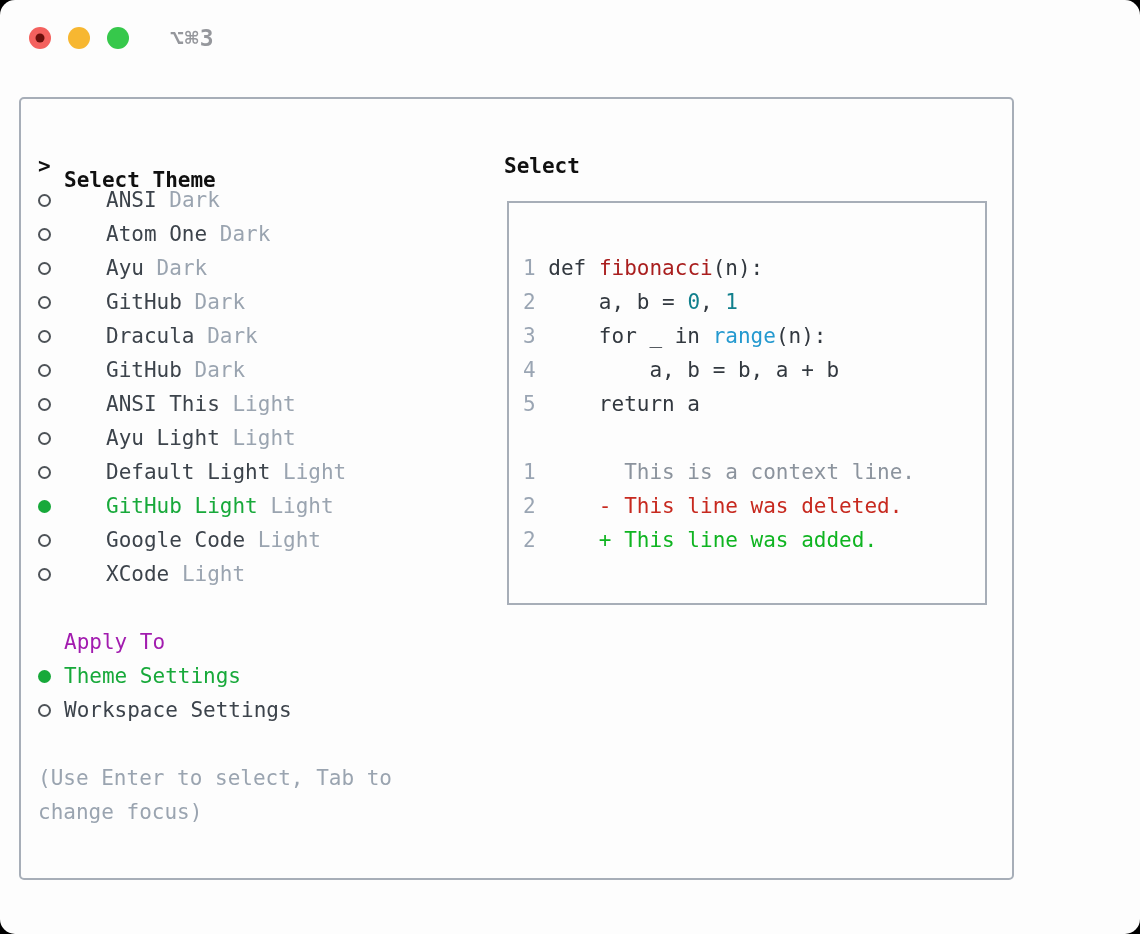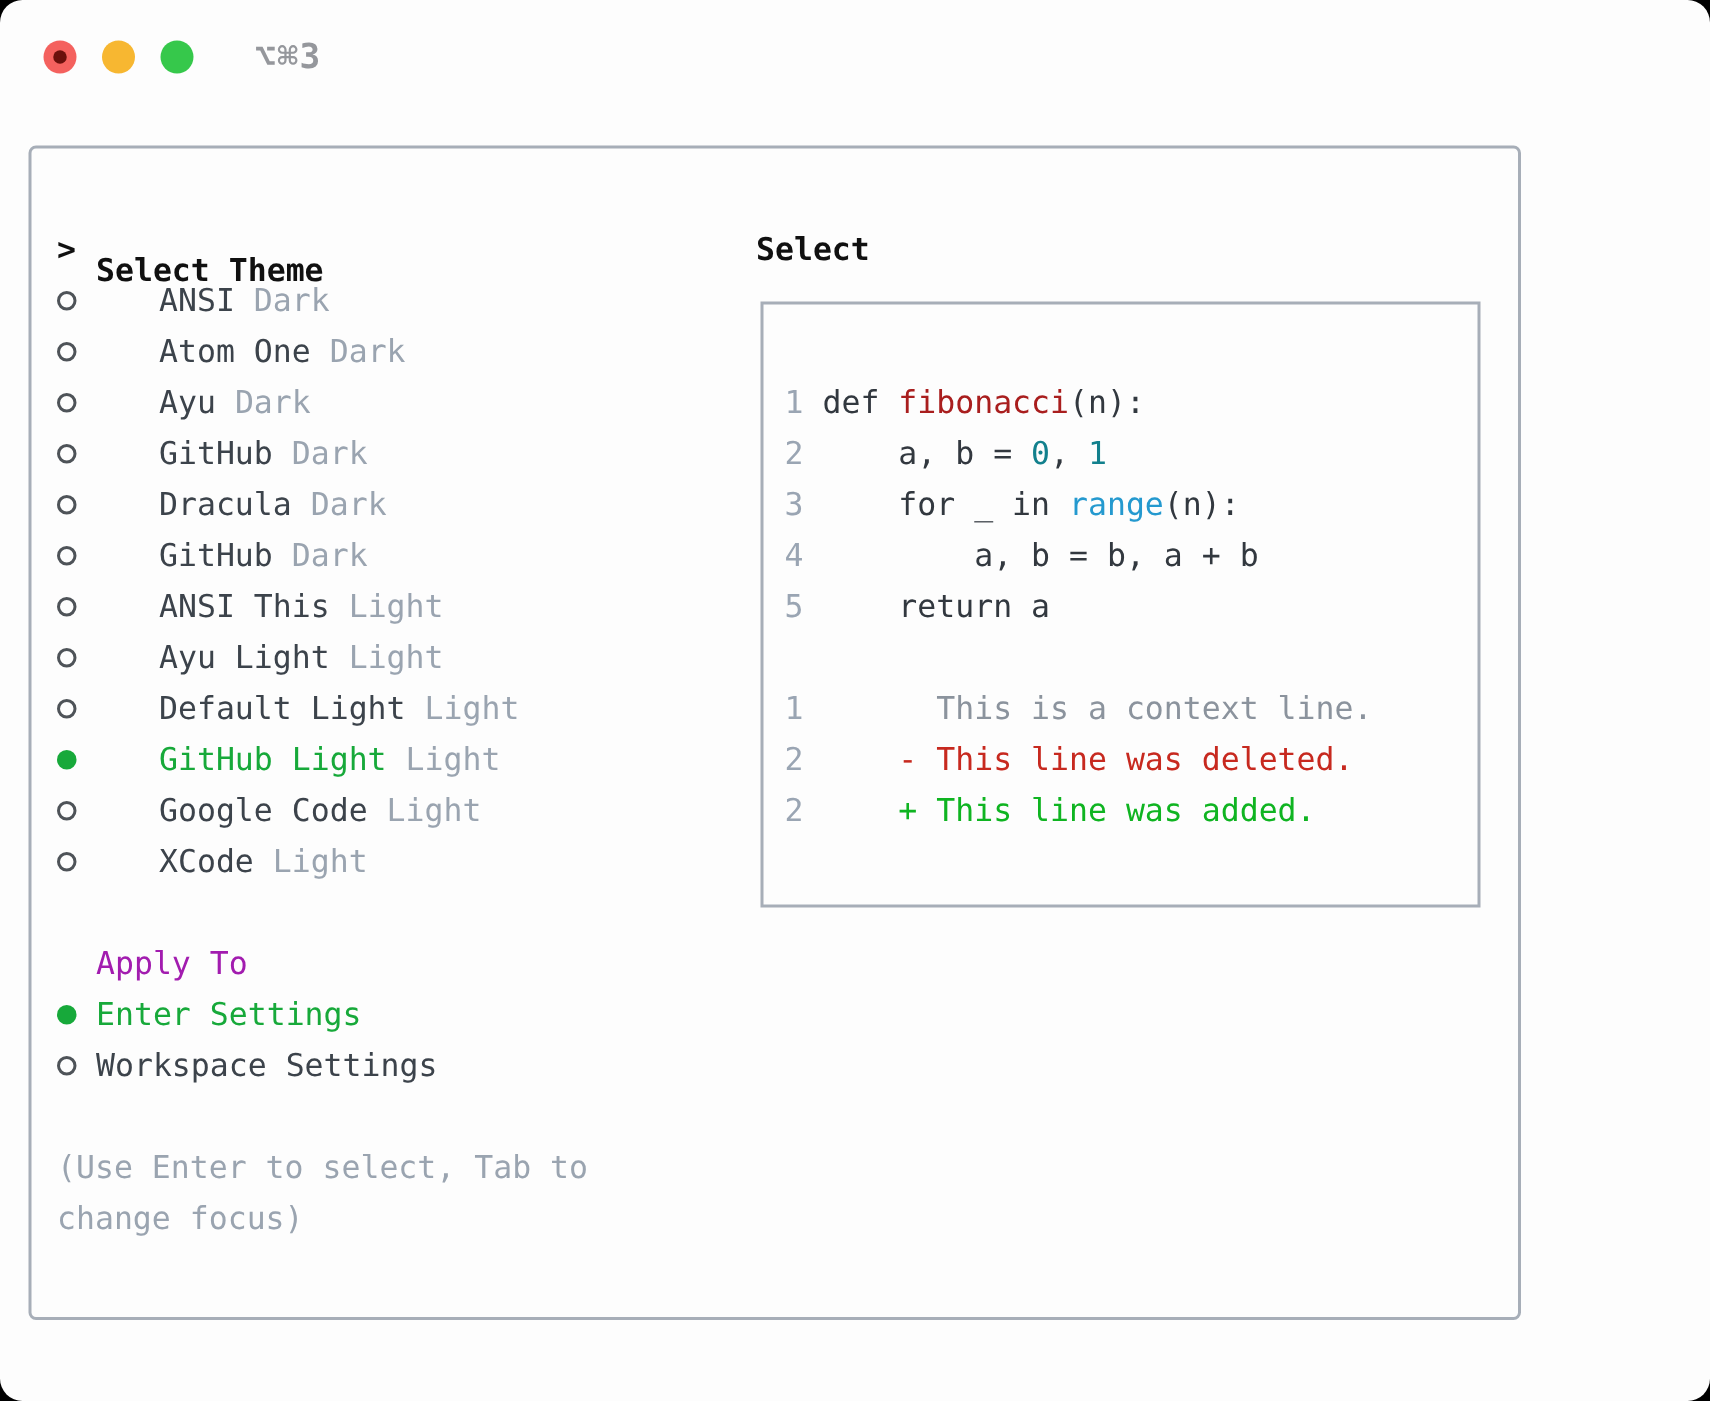--- a/index.html
+++ b/index.html
@@ -168,21 +168,21 @@
         </div>
 
       <div class="gap34"></div>
 
       <div class="row">
         <span class="prefix"></span>
         <span class="subheading">Apply To</span>
       </div>
 
       <div id="apply-list">
-          <div class="row"><span class="prefix"><span class="bullet"></span></span><span class="apply-label selected">Enter Settings</span></div>
+          <div class="row"><span class="prefix"><span class="bullet"></span></span><span class="apply-label selected">Theme Settings</span></div>
           <div class="row"><span class="prefix"><span class="ring"></span></span><span class="apply-label">Workspace Settings</span></div>
         </div>
 
       <div class="help">(Use Enter to select, Tab to change focus)</div>
     </div>
 
     <div class="preview-heading">Select</div>
 
     <div class="preview-box">
       <div class="code" id="code"><div class="cl"><span class="ln">1</span><span class="seg-d"> def </span><span class="seg-fn">fibonacci</span><span class="seg-d">(n):</span></div><div class="cl"><span class="ln">2</span><span class="seg-d">     a, b = </span><span class="seg-num">0</span><span class="seg-d">, </span><span class="seg-num">1</span></div><div class="cl"><span class="ln">3</span><span class="seg-d">     for _ in </span><span class="seg-kw">range</span><span class="seg-d">(n):</span></div><div class="cl"><span class="ln">4</span><span class="seg-d">         a, b = b, a + b</span></div><div class="cl"><span class="ln">5</span><span class="seg-d">     return a</span></div><div class="cl"><span class="ln"></span></div><div class="cl"><span class="ln">1</span><span class="seg-ctx">       This is a context line.</span></div><div class="cl"><span class="ln">2</span><span class="seg-del">     - This line was deleted.</span></div><div class="cl"><span class="ln">2</span><span class="seg-add">     + This line was added.</span></div></div>

